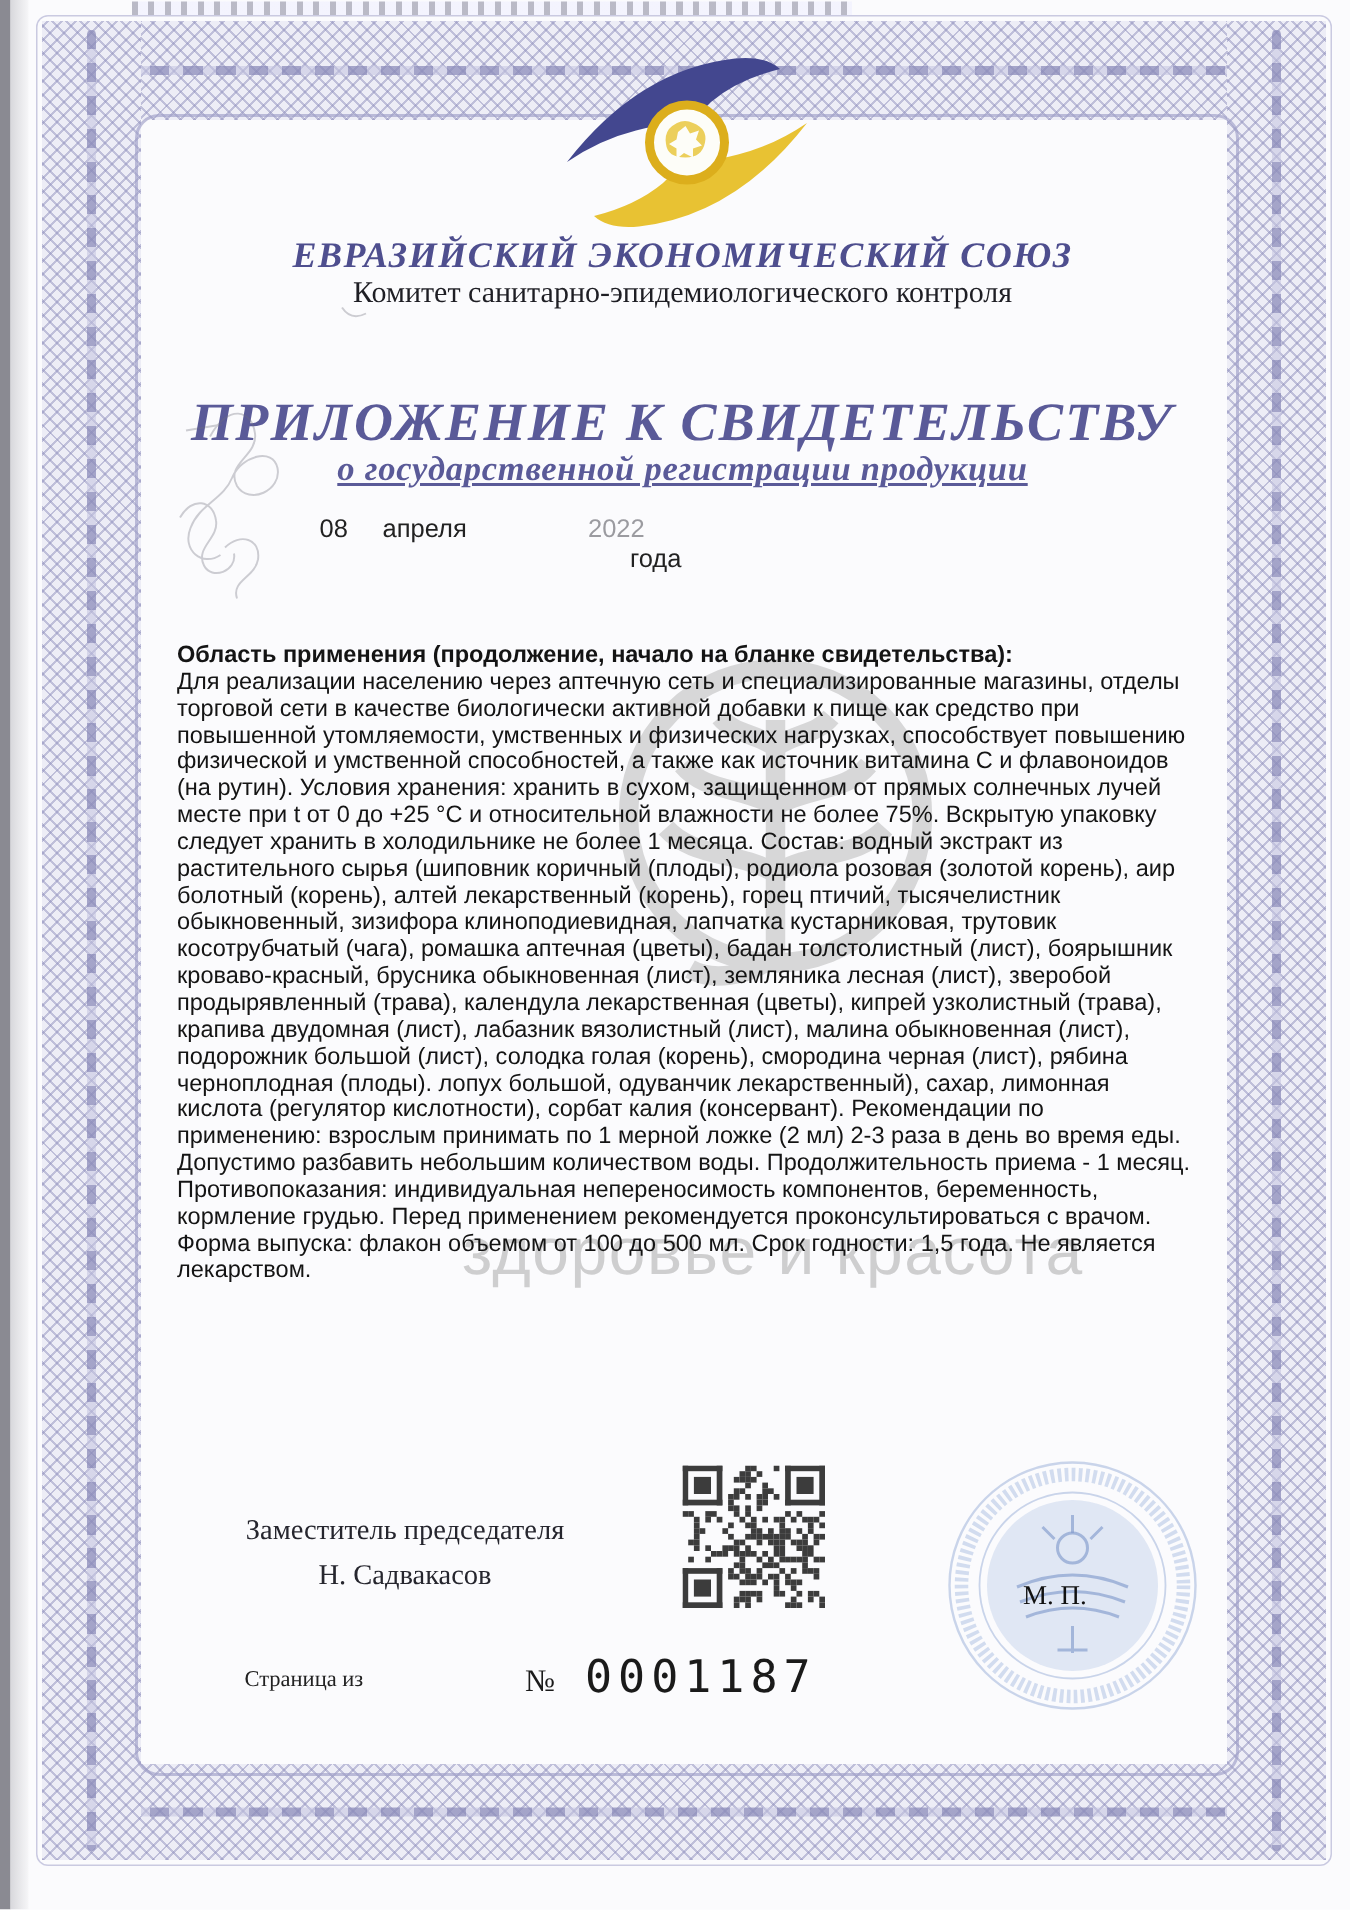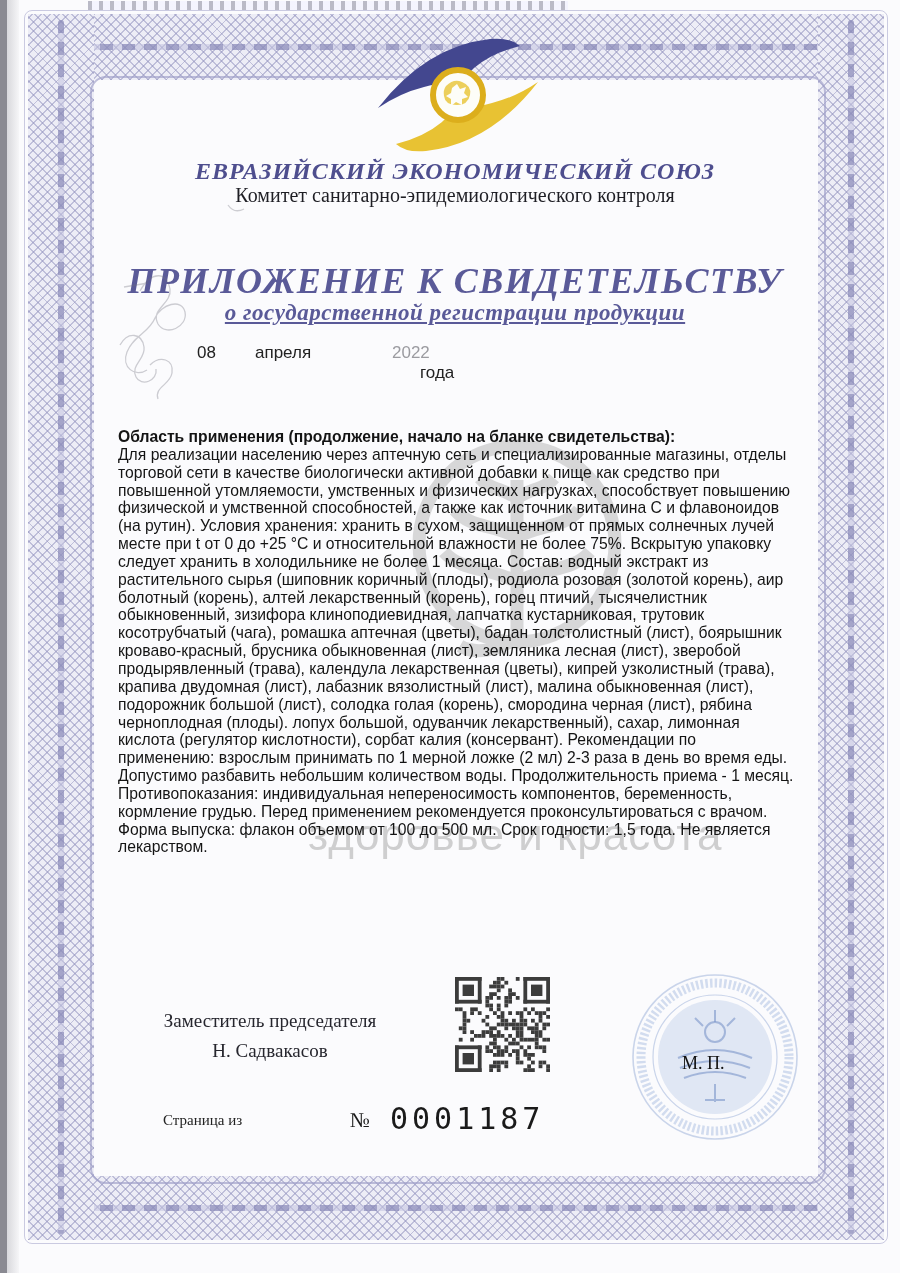--- a/index.html
+++ b/index.html
@@ -34,21 +34,21 @@
   .abs{position:absolute;}
   .center{text-align:center;}
 
   .union-name{left:95px;top:158px;width:720px;font:italic bold 24px "Liberation Serif",serif;color:#4e4e8e;letter-spacing:1px;}
   .committee-name{left:95px;top:184px;width:720px;font:20px "Liberation Serif",serif;color:#1e1e24;}
   .ministry-name{left:95px;top:207px;width:720px;font:20px "Liberation Serif",serif;color:#1e1e24;}
 
   .doc-title{left:95px;top:260px;width:720px;font:italic bold 36px "Liberation Serif",serif;color:#5a5a98;letter-spacing:1.5px;}
   .doc-subtitle{left:95px;top:300px;width:720px;font:italic bold 23px "Liberation Serif",serif;color:#5a5a98;letter-spacing:.5px;text-decoration:underline;}
 
-  .date-day{left:197px;top:343px;font:17px "Liberation Sans",sans-serif;color:#222;}
+  .date-day{left:213px;top:343px;font:17px "Liberation Sans",sans-serif;color:#222;}
   .date-month{left:255px;top:343px;font:17px "Liberation Sans",sans-serif;color:#222;}
   .date-year{left:392px;top:343px;font:17px "Liberation Sans",sans-serif;color:#9b9ba0;}
   .date-yearword{left:420px;top:343px;font:17px "Liberation Sans",sans-serif;color:#222;margin-top:20px;}
   .reg-number{left:518px;top:343px;font:17px "Liberation Sans",sans-serif;color:#222;letter-spacing:.4px;}
 
   .body-block{left:118px;top:428px;width:678px;font:15.7px/17.85px "Liberation Sans",sans-serif;color:#141414;z-index:3;}
   .body-heading{font-weight:bold;display:block;}
 
   .wm{z-index:1;}
   .watermark-title{left:262px;top:688px;font:bold 78px "Liberation Sans",sans-serif;color:#9a9a9a;opacity:.55;letter-spacing:2px;}

